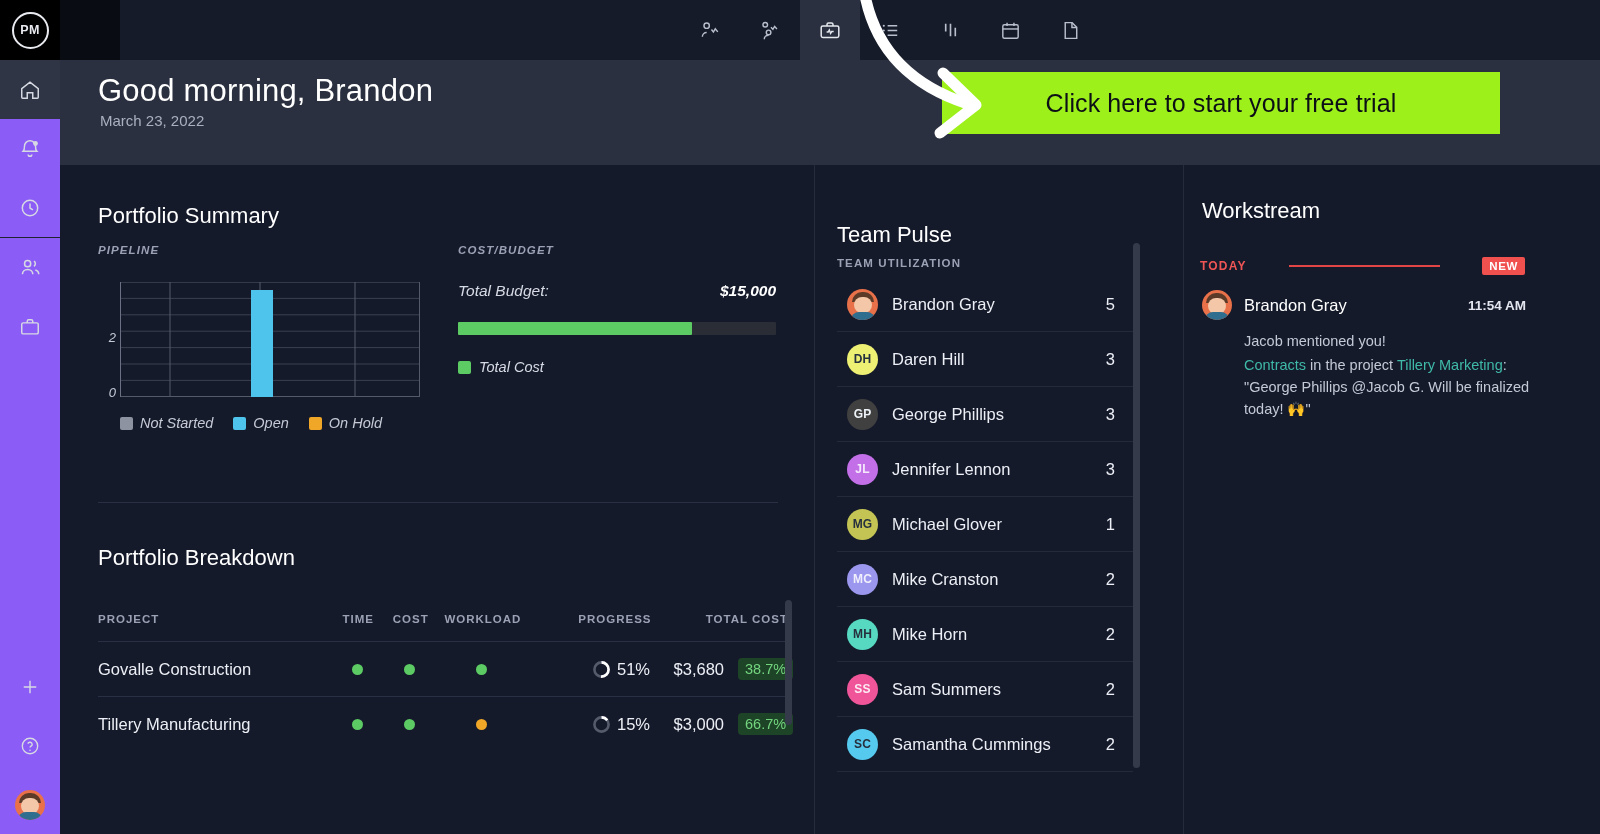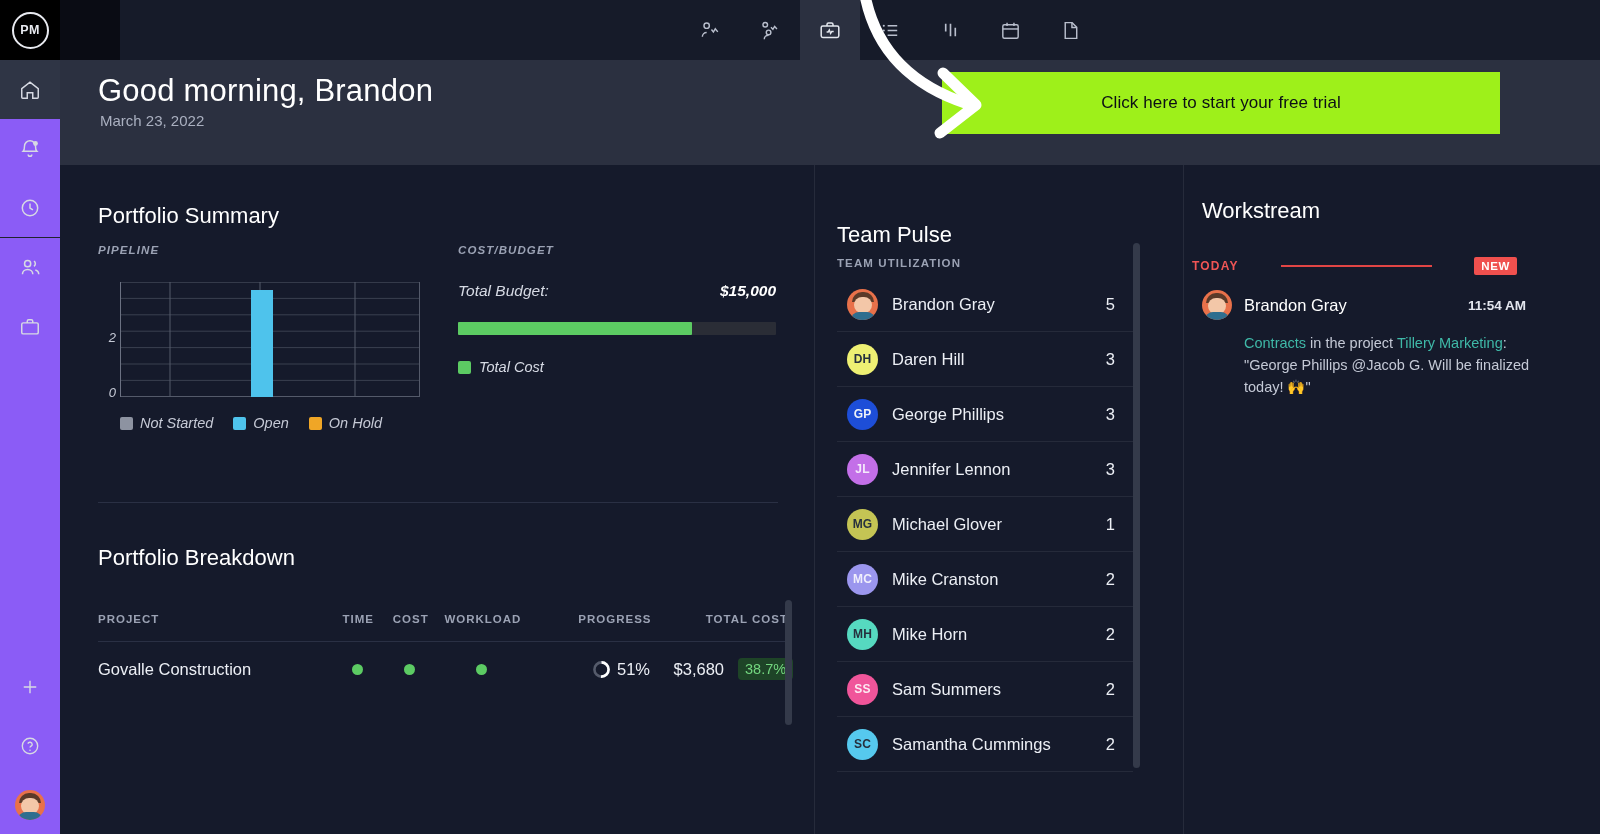--- a/index.html
+++ b/index.html
@@ -61,21 +61,21 @@
     position: absolute; left: 38px; top: 13px;
     font-size: 31px; color: #ffffff; font-weight: 400; letter-spacing: .2px;
   }
   .greeting-date {
     position: absolute; left: 40px; top: 52px;
     font-size: 15px; color: #aab0c0; font-weight: 400;
   }
   .cta-btn {
     position: absolute; left: 882px; top: 12px; width: 558px; height: 62px;
     background: #9ef01a; color: #0c0f16; border: none;
-    font-size: 17px; font-family: "Liberation Sans", sans-serif;
+    font-size: 25px; font-family: "Liberation Sans", sans-serif;
     display: flex; align-items: center; justify-content: center; cursor: pointer;
     letter-spacing: .1px;
   }
   .arrow-svg { position: absolute; left: 700px; top: 0; width: 250px; height: 150px; pointer-events: none; }
 
   
   .content {
     position: absolute; left: 0; top: 165px; width: 1540px; height: 669px;
     background: #151a2b; display: flex;
   }
@@ -159,21 +159,21 @@
   .av {
     width: 31px; height: 31px; border-radius: 50%; flex: 0 0 31px;
     display: flex; align-items: center; justify-content: center;
     font-size: 12px; font-weight: 600; color: #26303e; letter-spacing: .2px;
   }
   .tp-name { flex: 1 1 auto; padding-left: 14px; font-size: 16.5px; color: #eceff5; }
   .tp-val { font-size: 16.5px; color: #eceff5; padding-right: 18px; }
 
   
   .ws-head { position: absolute; left: 18px; top: 33px; }
-  .ws-today { position: absolute; left: 8px; top: 92px; width: 325px; display: flex; align-items: center; gap: 32px; }
+  .ws-today { position: absolute; left: 16px; top: 92px; width: 325px; display: flex; align-items: center; gap: 32px; }
   .ws-today-label { font-size: 12px; color: #f05555; letter-spacing: 1.2px; font-weight: 700; }
   .ws-rule { flex: 1 1 auto; height: 1.5px; background: #e24545; margin: 0 10px; }
   .ws-new {
     background: #f0504e; color: #fff; font-size: 11.5px; font-weight: 700;
     padding: 3px 7px; letter-spacing: .6px; border-radius: 2px;
   }
   .ws-item { position: absolute; left: 18px; top: 125px; width: 330px; }
   .ws-top { display: flex; align-items: center; }
   .ws-av { width: 30px; height: 30px; border-radius: 50%; background: #e8714a; position: relative; overflow: hidden; flex: 0 0 30px;}
   .ws-author { font-size: 16.5px; color: #ffffff; padding-left: 12px; flex: 1 1 auto; }
@@ -406,20 +406,35 @@
               <svg width="17" height="17" viewBox="0 0 36 36">
                 <circle cx="18" cy="18" r="15" fill="none" stroke="#555b6b" stroke-width="5.5"></circle>
                 <circle cx="18" cy="18" r="15" fill="none" stroke="#ffffff" stroke-width="5.5" stroke-dasharray="48 94.2" transform="rotate(-90 18 18)"></circle>
               </svg>
               <span>51%</span>
             </div>
             <div class="c-total">$3,680</div>
             <div class="c-pct"><span class="pill">38.7%</span></div>
           </div>
 
+          <div class="pb-row">
+            <div class="c-proj">Tillery Manufacturing</div>
+            <div class="c-time"><span class="dot" style="background:#5ccb63"></span></div>
+            <div class="c-cost"><span class="dot" style="background:#5ccb63"></span></div>
+            <div class="c-work"><span class="dot" style="background:#f0a626"></span></div>
+            <div class="c-prog">
+              <svg width="17" height="17" viewBox="0 0 36 36">
+                <circle cx="18" cy="18" r="15" fill="none" stroke="#555b6b" stroke-width="5.5"></circle>
+                <circle cx="18" cy="18" r="15" fill="none" stroke="#ffffff" stroke-width="5.5" stroke-dasharray="14 94.2" transform="rotate(-90 18 18)"></circle>
+              </svg>
+              <span>15%</span>
+            </div>
+            <div class="c-total">$3,000</div>
+            <div class="c-pct"><span class="pill">66.7%</span></div>
+          </div>
         </div>
 
         <div class="sbar" style="left:725px; top:435px; width:7px; height:125px;"></div>
       </div>
 
       <div class="col-divider"></div>
 
       <div class="col-pulse">
         <div class="tp-head panel-title">Team Pulse</div>
         <div class="tp-sec sec-label">TEAM UTILIZATION</div>
@@ -436,21 +451,21 @@
             <div class="tp-val">5</div>
           </div>
 
           <div class="tp-row">
             <div class="av" style="background:#eef073">DH</div>
             <div class="tp-name">Daren Hill</div>
             <div class="tp-val">3</div>
           </div>
 
           <div class="tp-row">
-            <div class="av" style="background:#1d4ed8; color:#eef3f8">GP</div>
+            <div class="av" style="background:#404040; color:#eef3f8">GP</div>
             <div class="tp-name">George Phillips</div>
             <div class="tp-val">3</div>
           </div>
 
           <div class="tp-row">
             <div class="av" style="background:#c36fe8; color:#f4eafb">JL</div>
             <div class="tp-name">Jennifer Lennon</div>
             <div class="tp-val">3</div>
           </div>
 
@@ -504,20 +519,21 @@
           <div class="ws-top">
             <div class="ws-av">
               <div class="face-hair"></div>
                 <div class="face-skin"></div>
                 <div class="face-body"></div>
             </div>
             <div class="ws-author">Brandon Gray</div>
             <div class="ws-time">11:54 AM</div>
           </div>
           <div class="ws-body">
+            <div>Jacob mentioned you!</div>
             <div class="ws-sub">
               <span class="mention">Contracts</span><span> in the project </span><span class="mention">Tillery Marketing</span><span>: "George Phillips @Jacob G. Will be finalized today! 🙌"</span>
             </div>
           </div>
         </div>
       </div>
 
     </div>
   </div>
 </div>

